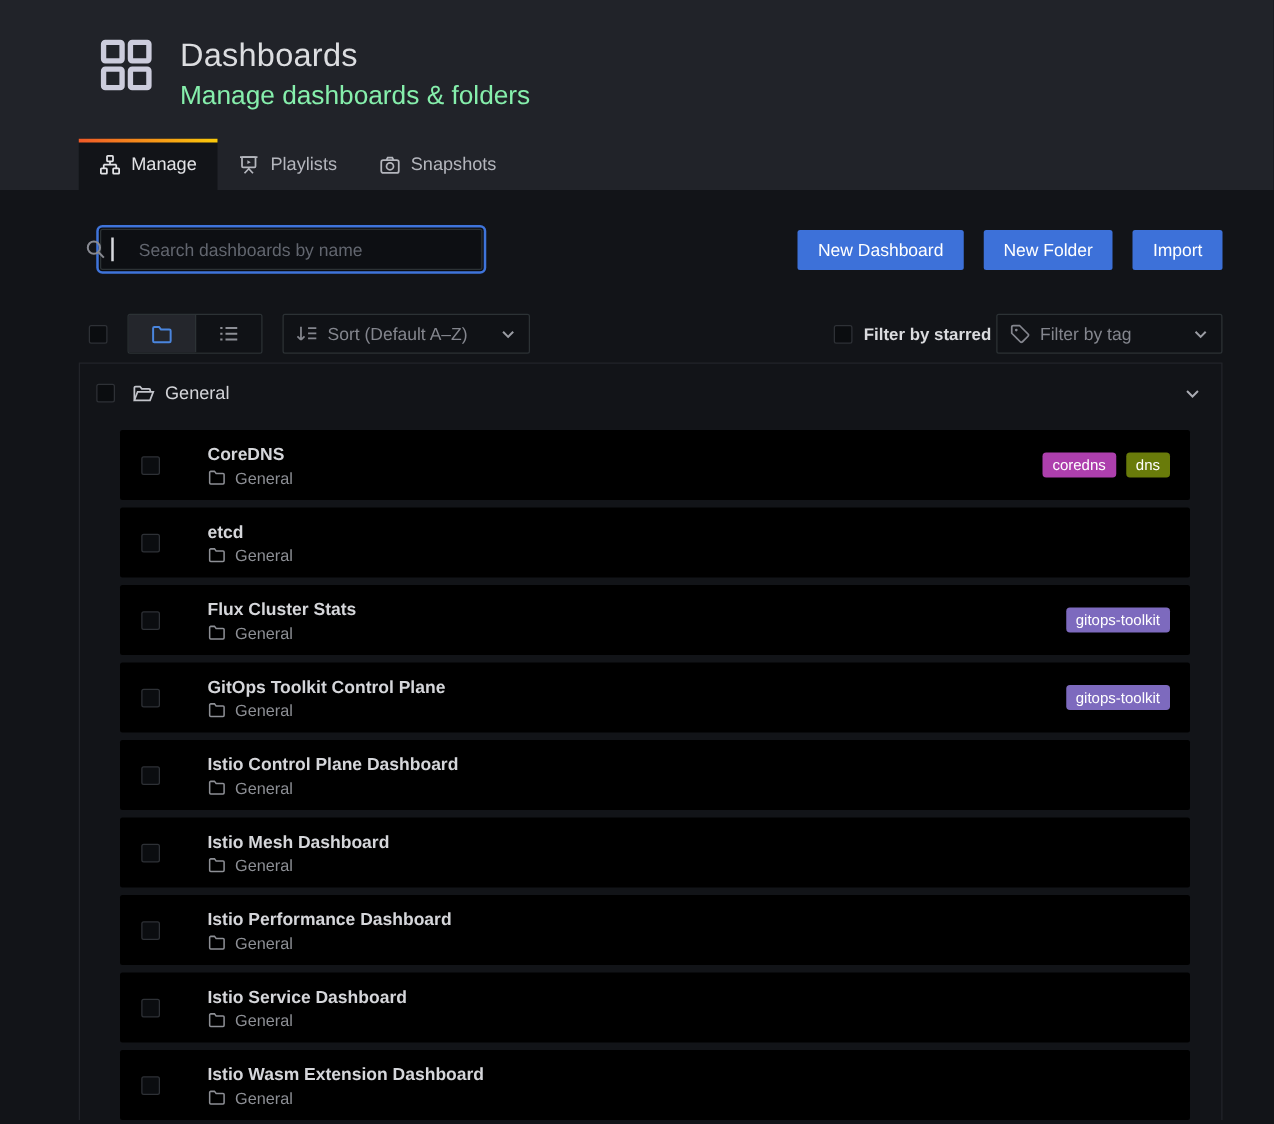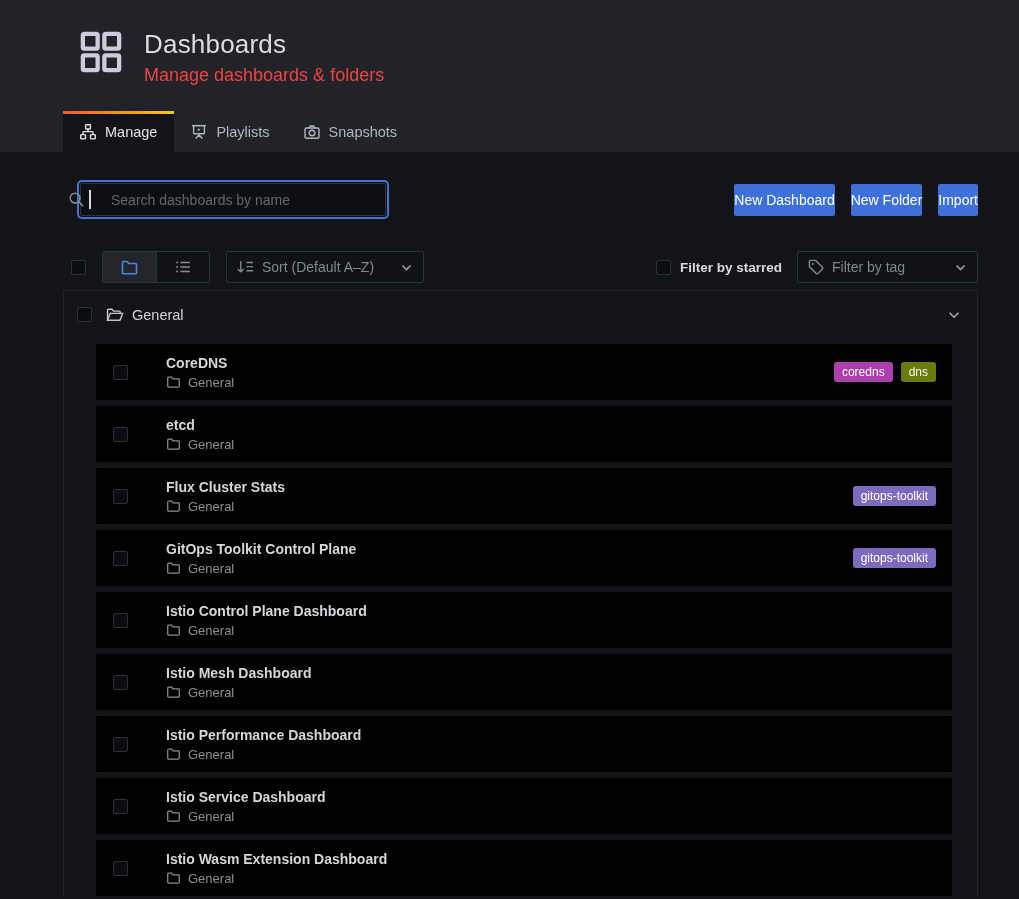--- a/index.html
+++ b/index.html
@@ -12,21 +12,21 @@
   }
   .icon { display:inline-flex; align-items:center; justify-content:center; flex:none; }
   svg { display:block; }
 
   
   .page-header { background:#212329; height:152px; position:relative; }
   .header-inner { display:flex; align-items:flex-start; padding:29px 0 0 80px; }
   .apps-icon { color:#ccccdc; margin-top:2px; }
   .title-block { margin-left:22px; }
   .page-title { font-size:26px; font-weight:500; color:#dcdde0; letter-spacing:.2px; }
-  .page-subtitle { font-size:18px; color:#ef4444; margin-top:5px;text-align:right; }
+  .page-subtitle { font-size:21px; color:#86efac; margin-top:5px;text-align:right; }
 
   .tab-bar { position:absolute; bottom:0; left:63px; display:flex; gap:0; }
   .tab { display:flex; align-items:center; gap:9px; padding:0 17px; height:41px;
          color:#b4b6bd; font-size:14.5px; cursor:pointer; position:relative; }
   .tab .icon { color:#b4b6bd; }
   .tab.active { background:#121418; color:#e2e3e6; }
   .tab.active .icon { color:#e2e3e6; }
   .tab.active::before { content:""; position:absolute; top:0; left:0; right:0; height:3px;
      background-image:linear-gradient(to right, var(--tab-gradient-start,#f05a28), var(--tab-gradient-end,#fbca0a)); }
 
@@ -40,21 +40,21 @@
     color:#c7c8cc; font-size:14px; font-family:"Liberation Sans", sans-serif;
     padding:0 10px 0 30px; outline:none;
     box-shadow:0 0 0 1px #0c0d10, 0 0 0 3px var(--focus-ring,#3f74da);
   }
   .search-input::placeholder { color:#62666f; }
   .search-icon { position:absolute; left:8px; top:8px; color:#888a92; }
   .search-caret { position:absolute; left:29px; top:7px; width:1.5px; height:19px; background:#d6d8dd; }
 
   .btn-row { display:flex; gap:16px; }
   .btn-primary {
-    height:32px; padding:0 0; border:none; border-radius:2px;
+    height:32px; padding:0 16px; border:none; border-radius:2px;
     background:var(--primary-button,#3d71d9); color:#fff;
     font-size:14px; font-weight:500; font-family:"Liberation Sans", sans-serif; cursor:pointer;
   }
 
   
   .filter-row { display:flex; justify-content:space-between; align-items:center; margin-top:35px; }
   .filter-left { display:flex; align-items:center; gap:16px; margin-left:11px; }
   .filter-right { display:flex; align-items:center; }
 
   .checkbox { width:15px; height:15px; background:#0b0d10; border:1px solid #2e3136; border-radius:2px; flex:none; cursor:pointer; }
@@ -66,21 +66,21 @@
 
   .dropdown {
     height:32px; background:#101216; border:1px solid #2c3235; border-radius:2px;
     display:flex; align-items:center; padding:0 10px; gap:8px;
     color:#84868e; font-size:14px; cursor:pointer;
   }
   .dropdown .chev { margin-left:auto; color:#9a9ca3; }
   .sort-dropdown { width:198px; }
   .tag-dropdown { width:181px; }
 
-  .starred-wrap { display:flex; align-items:center; gap:9px; margin-right:15px; }
+  .starred-wrap { display:flex; align-items:center; gap:9px; margin-right:4px; }
   .starred-label { font-size:13.5px; font-weight:600; color:#dadbde; cursor:pointer; }
 
   
   .folder-section { margin-left:3px; margin-top:7px; border:1px solid rgba(204,204,220,0.09); border-bottom:none; }
   .folder-header { height:47px; display:flex; align-items:center; padding:0 16px 0 13px; cursor:pointer; }
   .folder-header .checkbox { margin-right:14px; }
   .folder-open-icon { color:#c3c5cb; margin-right:8px; }
   .folder-name { font-size:14.5px; color:#d3d4d8; }
   .folder-chevron { margin-left:auto; color:#aaacb3; cursor:pointer; }
 

